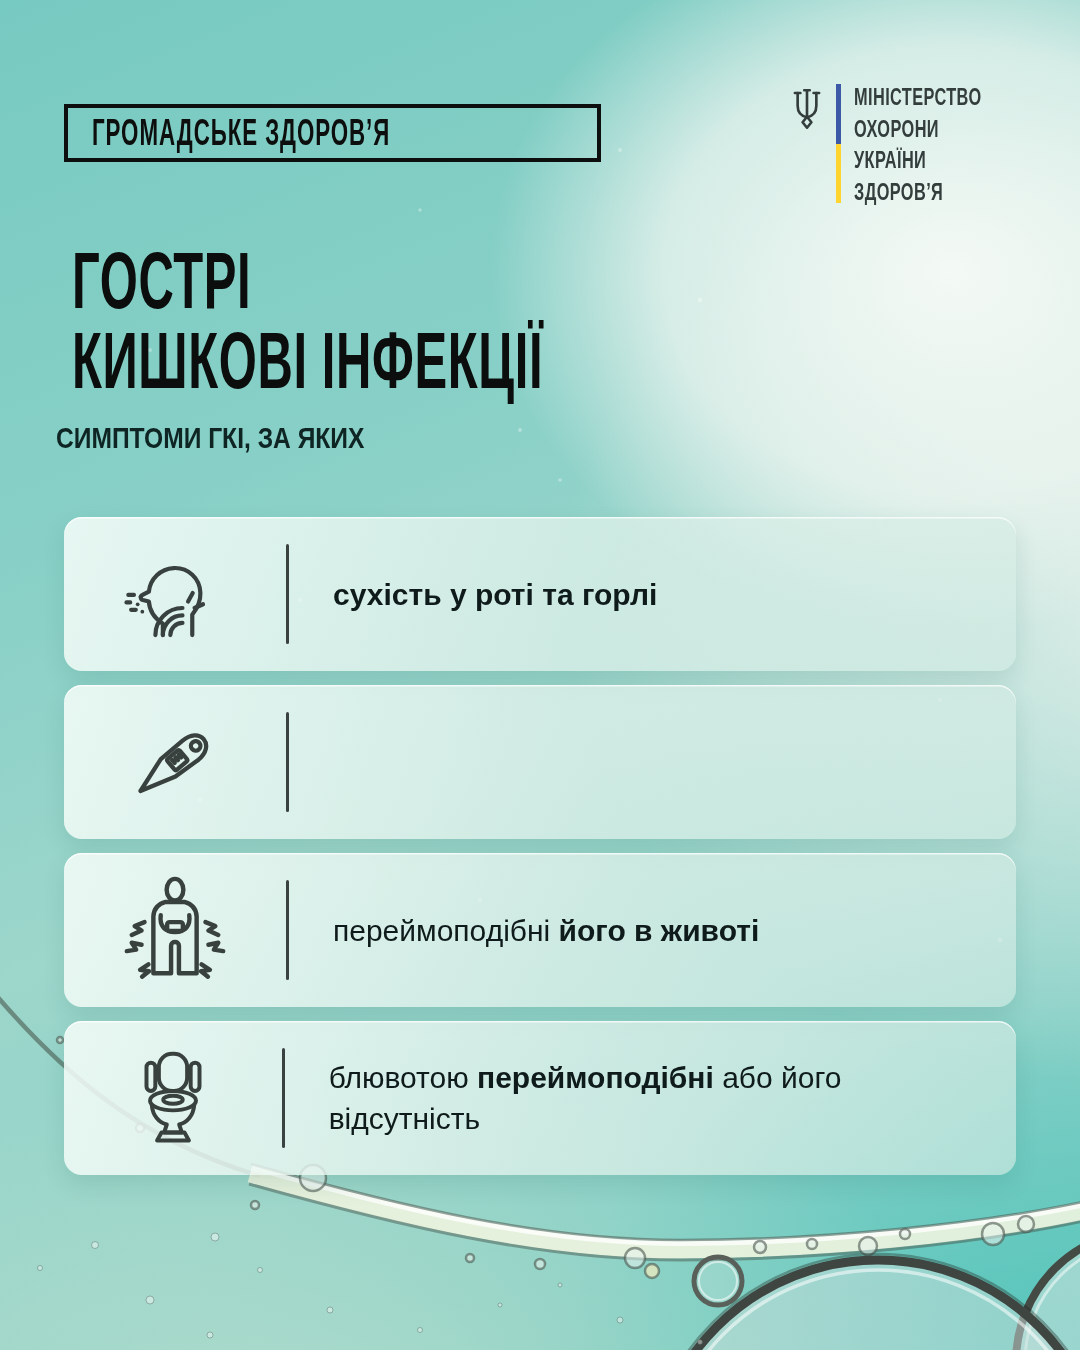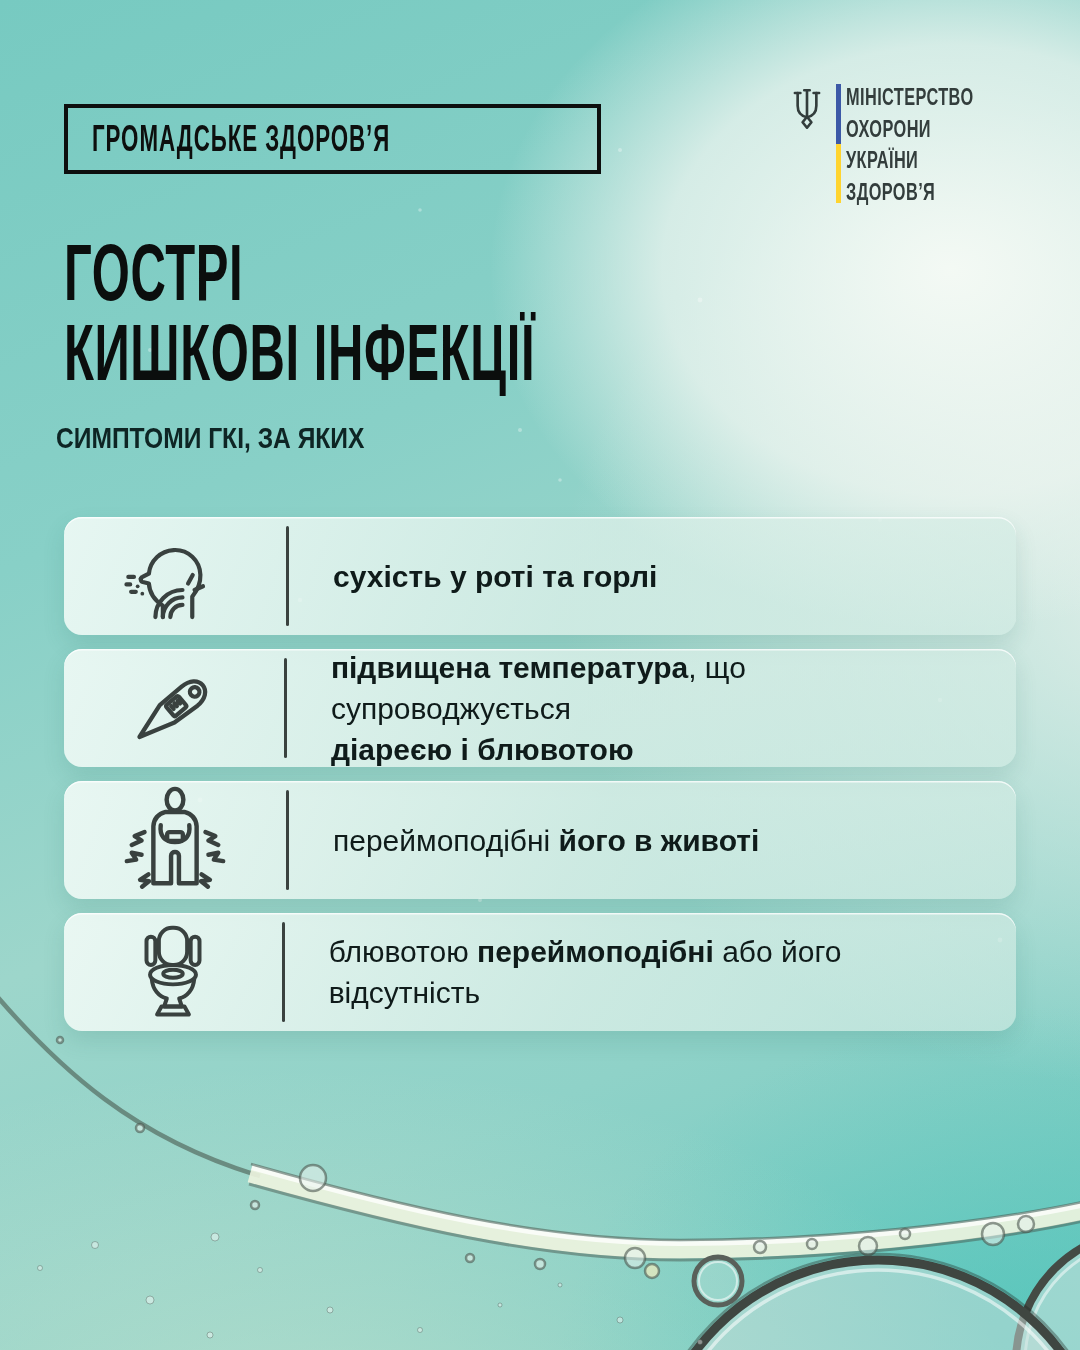--- a/index.html
+++ b/index.html
@@ -14,37 +14,37 @@
       radial-gradient(ellipse 820px 620px at 97% 102%, rgba(72,196,185,0.6) 0%, rgba(72,196,185,0) 60%),
       linear-gradient(158deg,#77cac1 0%, #88d0c7 32%, #9dd6cb 55%, #8fd2c8 74%, #6cc8bf 100%);
   }
   .bg-decor{position:absolute;left:0;top:0;z-index:0;}
   
   .cx{display:inline-block;transform:scaleX(.62);transform-origin:0 50%;white-space:nowrap;}
   .cx2{display:inline-block;transform:scaleX(.68);transform-origin:0 0;white-space:nowrap;}
   .cx3{display:inline-block;transform:scaleX(.82);transform-origin:0 0;white-space:nowrap;}
 
   .badge{
-    position:absolute;left:64px;top:104px;z-index:2;height:70px;box-sizing:border-box;
+    position:absolute;left:64px;top:104px;z-index:2;height:58px;box-sizing:border-box;
     border:4px solid #0d0f0e;display:flex;align-items:center;padding:0 24px;
   }
   .badge-label{font-size:36px;font-weight:700;letter-spacing:1.5px;color:#0d0f0e;}
 
   .logo{position:absolute;left:790px;top:84px;z-index:2;display:flex;align-items:flex-start;}
   .logo-trident{margin-top:3px;}
   .logo-bar{width:5px;height:119px;margin-left:12px;display:flex;flex-direction:column;}
   .logo-bar .b{flex:1;}
-  .logo-text{margin-left:5px;font-size:24px;line-height:31.5px;font-weight:700;letter-spacing:.6px;color:#333d3c;margin-top:-3px;}
+  .logo-text{margin-left:13px;font-size:24px;line-height:31.5px;font-weight:700;letter-spacing:.6px;color:#333d3c;margin-top:-3px;}
 
   .title{position:absolute;left:64px;top:233px;z-index:2;color:#0b0e0d;font-weight:700;font-size:79px;line-height:80px;letter-spacing:1px;}
   .subtitle{position:absolute;left:56px;top:421px;z-index:2;color:#0e2524;font-weight:700;font-size:30px;line-height:33px;}
 
   .cards{position:absolute;left:64px;top:517px;width:952px;z-index:2;display:flex;flex-direction:column;gap:14px;}
   .card{
-    height:118px;border-radius:18px;display:flex;align-items:center;
+    height:154px;border-radius:18px;display:flex;align-items:center;
     background:linear-gradient(115deg, rgba(244,252,248,0.88) 0%, rgba(223,241,234,0.74) 55%, rgba(209,235,227,0.65) 100%);
     box-shadow:0 10px 22px rgba(35,105,95,0.14), inset 0 1.5px 0 rgba(255,255,255,0.75);
   }
   .card-icon{width:222px;display:flex;justify-content:center;align-items:center;}
   .card-divider{width:3px;height:100px;background:#3a423f;border-radius:2px;flex:none;}
   .card-text{padding:0 28px 0 44px;font-size:30px;line-height:41px;color:#0f1b1a;font-weight:400;}
   .card-text b{font-weight:700;}
 </style>
 </head>
 <body>
@@ -134,21 +134,21 @@
       <div class="b" style="background:#ffd42f;"></div>
     </div>
     <div class="logo-text">
       <div><span class="cx2">МІНІСТЕРСТВО</span></div>
       <div><span class="cx2">ОХОРОНИ</span></div>
       <div><span class="cx2">УКРАЇНИ</span></div>
       <div><span class="cx2">ЗДОРОВ’Я</span></div>
     </div>
   </div>
 
-  <h1 class="title" style="margin:0;">
+  <h1 class="title" style="margin:8px;">
     <div><span class="cx">ГОСТРІ</span></div>
     <div><span class="cx">КИШКОВІ ІНФЕКЦІЇ</span></div>
   </h1>
 
   <div class="subtitle">
     <div><span class="cx3">СИМПТОМИ ГКІ, ЗА ЯКИХ</span></div>
   </div>
 
   <div class="cards" id="symptom-list">
     <div class="card">
@@ -177,21 +177,20 @@
           <svg width="114" height="114" viewBox="0 0 120 120" fill="none" stroke="#39413f" stroke-width="4.5" stroke-linecap="round" stroke-linejoin="round">
     <g transform="rotate(-40 58 63)">
       <path d="M14,62 L52,50 H82 C93,50 100,55.5 100,63 C100,70.5 93,76 82,76 L52,74 Z"></path>
       <circle cx="89" cy="63" r="5"></circle>
       <rect x="56" y="54.5" width="17" height="15" rx="2"></rect>
       <path d="M60.5,58.5 v4 M65,58.5 v4 M69.5,58.5 v4"></path>
     </g>
   </svg>
         </div>
       <div class="card-divider"></div>
-      <div class="card-text"><b>підвищена температура</b><span>, що супроводжується</span><br><b>діареєю і блювотою</b></div>
     </div>
 
     <div class="card">
       <div class="card-icon">
           <svg width="118" height="118" viewBox="0 0 120 120" fill="none" stroke="#39413f" stroke-width="4.5" stroke-linecap="round" stroke-linejoin="round">
     <ellipse cx="60" cy="19" rx="8.5" ry="11"></ellipse>
     <path d="M38,104 V46 C38.5,39 43,33.5 50.5,31.5 H69.5 C77,33.5 81.5,39 82,46 V104 H64 V76 C64,71 56,71 56,76 V104 Z"></path>
     <path d="M45.5,45 C44,56 50,62 60,62 C70,62 76,56 74.5,45"></path>
     <rect x="52" y="52" width="16" height="9" rx="2.5"></rect>
     <path d="M29,52 l-10,4 7,4.5 -10,4.5"></path>

